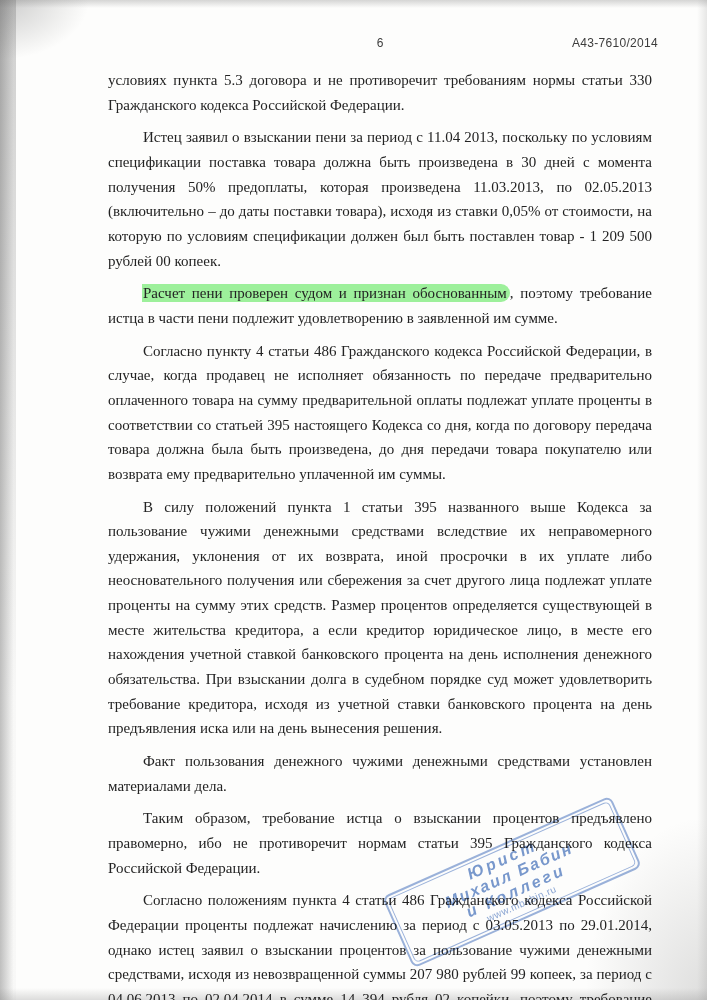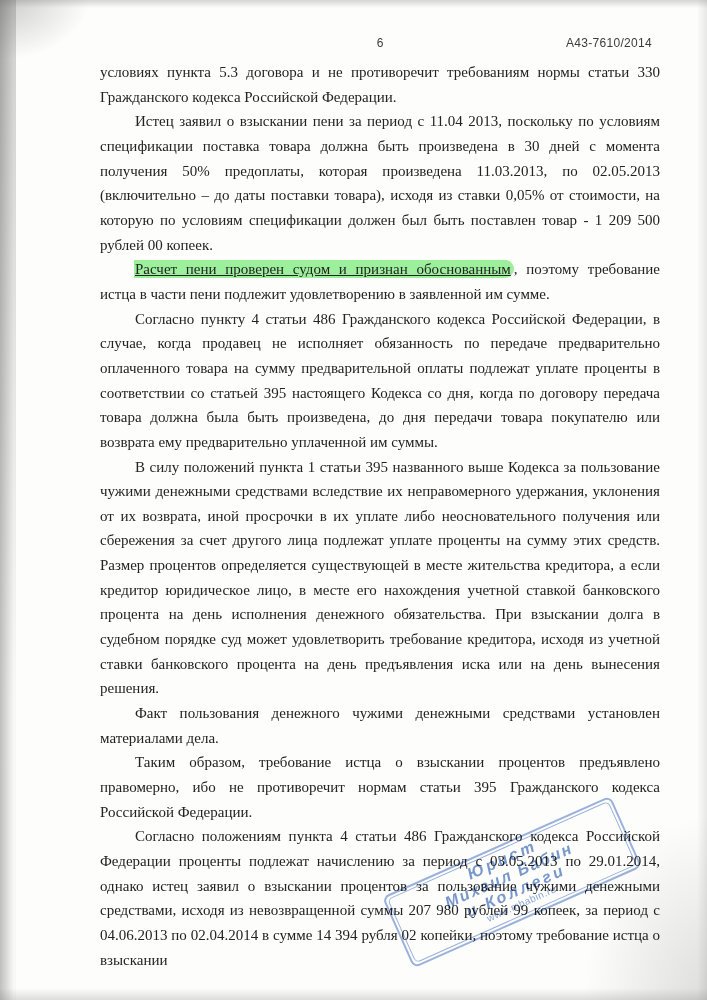--- a/index.html
+++ b/index.html
@@ -26,35 +26,35 @@
     background:linear-gradient(270deg, rgba(150,150,150,.22), rgba(255,255,255,0));}
   .corner-tl{left:0;top:0;width:90px;height:60px;
     background:radial-gradient(ellipse at top left, rgba(110,110,110,.35), rgba(255,255,255,0) 70%);}
   .corner-br{right:0;bottom:0;width:120px;height:180px;
     background:radial-gradient(ellipse at bottom right, rgba(140,140,140,.28), rgba(255,255,255,0) 72%);}
 
   
   .header{position:absolute;left:100px;top:36px;width:560px;height:18px;
     font-family:"Liberation Sans", sans-serif;font-size:12px;color:#3c3c3c;}
   .page-num{position:absolute;left:50%;transform:translateX(-50%);}
-  .case-num{position:absolute;right:8px;letter-spacing:.3px;}
+  .case-num{position:absolute;right:2px;letter-spacing:.3px;}
 
   
   .doc-body{
     position:absolute;left:100px;top:60px;width:560px;
     font-size:15px;line-height:24.65px;color:#232323;
     text-align:justify;
   }
-  .doc-body p{margin:0;text-indent:35px;}
+  .doc-body p{margin:8px;text-indent:35px;}
   .doc-body p.no-indent{text-indent:0;}
   .hl{
     background:var(--hl,#9df09b);
     border-radius:0 9px 9px 0;
     padding:1px 3px 1px 1px;margin-left:-1px;
-    box-decoration-break:clone;text-decoration:underline;-webkit-box-decoration-break:clone;
+    box-decoration-break:clone;-webkit-box-decoration-break:clone;
   }
 
   
   .stamp{
     position:absolute;left:387px;top:843px;width:250px;height:78px;
     transform:rotate(-24deg);
     opacity:.82;mix-blend-mode:multiply;
     color:var(--stamp,#5b82c4);
     border:2px solid rgba(112,146,206,.85);
     border-radius:7px;

